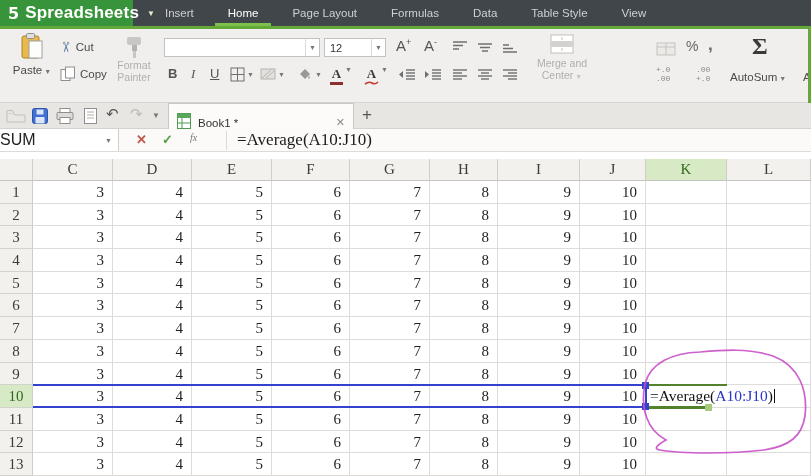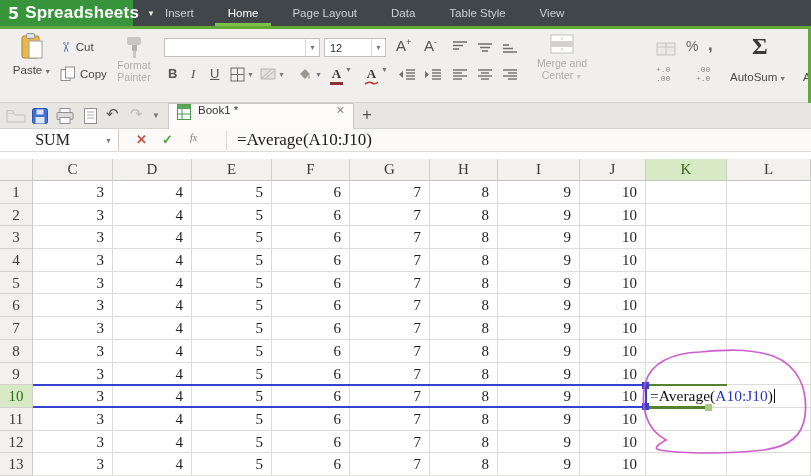--- a/index.html
+++ b/index.html
@@ -30,31 +30,31 @@
     font-size:11px;color:#333;display:flex;align-items:center;padding-left:5px;}
   .combo .cbx{margin-left:auto;border-left:1px solid #dddbd8;height:100%;width:13px;display:flex;
     align-items:center;justify-content:center;font-size:7px;color:#777;}
   .rightstrip{position:absolute;right:0;top:29px;width:3px;height:74px;background:var(--accent_green);}
 
   
   .tabbar{position:absolute;left:0;top:103px;width:811px;height:26px;background:#e8e6e3;
     border-bottom:1px solid #d4d2cf;box-sizing:border-box;}
   .qbtn{position:absolute;top:5px;display:flex;align-items:center;justify-content:center;}
   .doctab{position:absolute;left:168px;top:0;width:186px;height:26px;background:#fcfbfa;
-    border:1px solid #c9c7c4;border-bottom:none;box-sizing:border-box;display:flex;align-items:flex-start;padding:0 8px;}
+    border:1px solid #c9c7c4;border-bottom:none;box-sizing:border-box;display:flex;align-items:flex-end;padding:0 8px;}
   .doctab .dlabel{font-size:11.5px;color:#333;margin-left:7px;}
   .doctab .close{margin-left:auto;color:#8a8a8a;font-size:11px;}
   .plusbtn{position:absolute;left:362px;top:2px;font-size:17px;color:#555;}
 
   
   .fbar{position:absolute;left:0;top:129px;width:811px;height:23px;background:#fbfaf9;
     border-bottom:1px solid #dddbd8;box-sizing:border-box;}
   .namebox{position:absolute;left:0;top:0;width:118px;height:22px;background:#fff;
     border-right:1px solid #d0cecb;display:flex;align-items:center;}
-  .namebox .nval{flex:1;text-align:center;font-family:Liberation Serif, serif;font-size:16px;color:#222;}
+  .namebox .nval{flex:1;text-align:left;font-family:Liberation Sans, sans-serif;font-size:16px;color:#222;}
   .fbtn{position:absolute;top:3px;font-size:13px;}
   .fdivider{position:absolute;left:226px;top:2px;width:1px;height:19px;background:#dcdad8;}
   .ftext{position:absolute;left:237px;top:1px;font-family:"Liberation Serif",serif;font-size:17px;color:#1b1b1b;}
 
   
   .grid{position:absolute;left:0;top:159px;width:811px;height:317px;background:#fff;overflow:hidden;}
   .hrow{display:flex;height:22px;}
   .corner,.col-h{box-sizing:border-box;background:#f2f1ee;border-right:1px solid #cfcdca;
     border-bottom:1px solid #c6c4c1;font-family:"Liberation Serif",serif;font-size:15px;color:#3b3b3b;
     text-align:center;line-height:21px;}
@@ -86,20 +86,21 @@
   <div class="titlebar">
     <div class="logo">
       <span class="glyph">5</span>
       <span class="lname">Spreadsheets</span>
       <span class="caret">▼</span>
     </div>
     <div id="menu-tabs">
         <div class="mtab">Insert</div>
         <div class="mtab active">Home</div>
         <div class="mtab">Page Layout</div>
+        <div class="mtab">Formulas</div>
         <div class="mtab">Data</div>
         <div class="mtab">Table Style</div>
         <div class="mtab">View</div>
       </div>
   </div>
   <div class="greenline"></div>
 
   <div class="ribbon">
     <div class="item bigbtn" style="left:6px;top:4px;width:52px;">
       <span>

